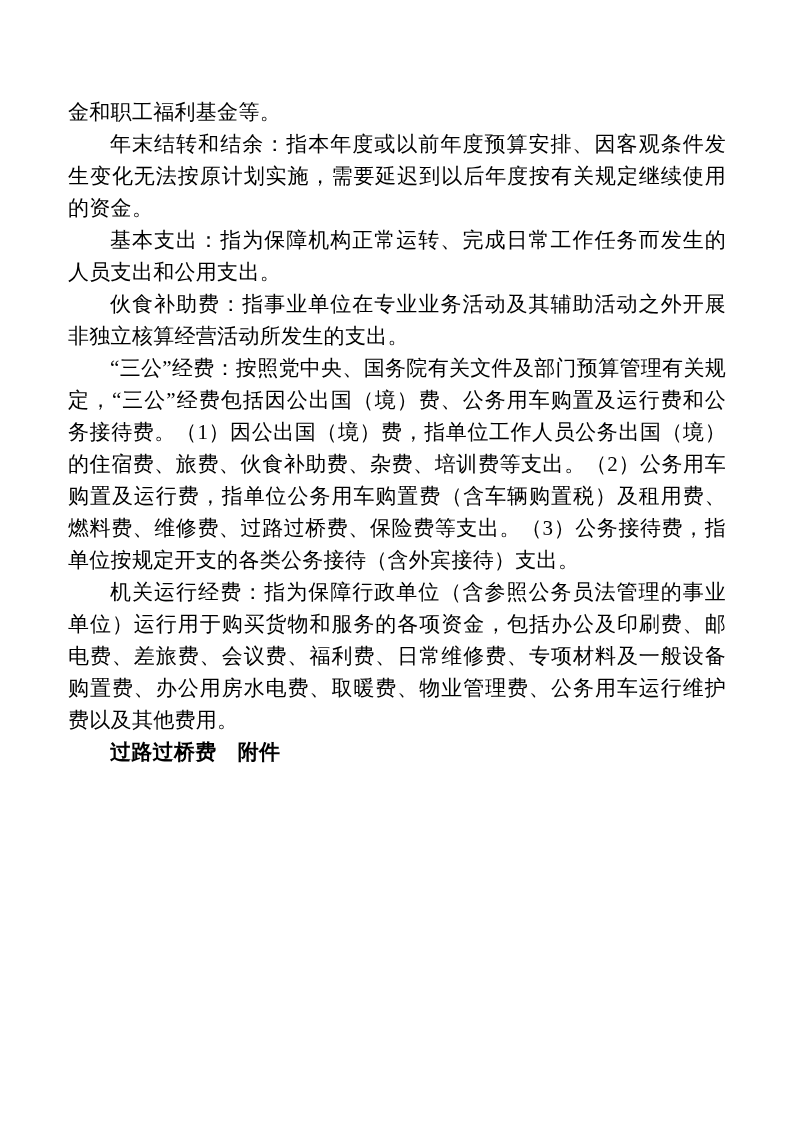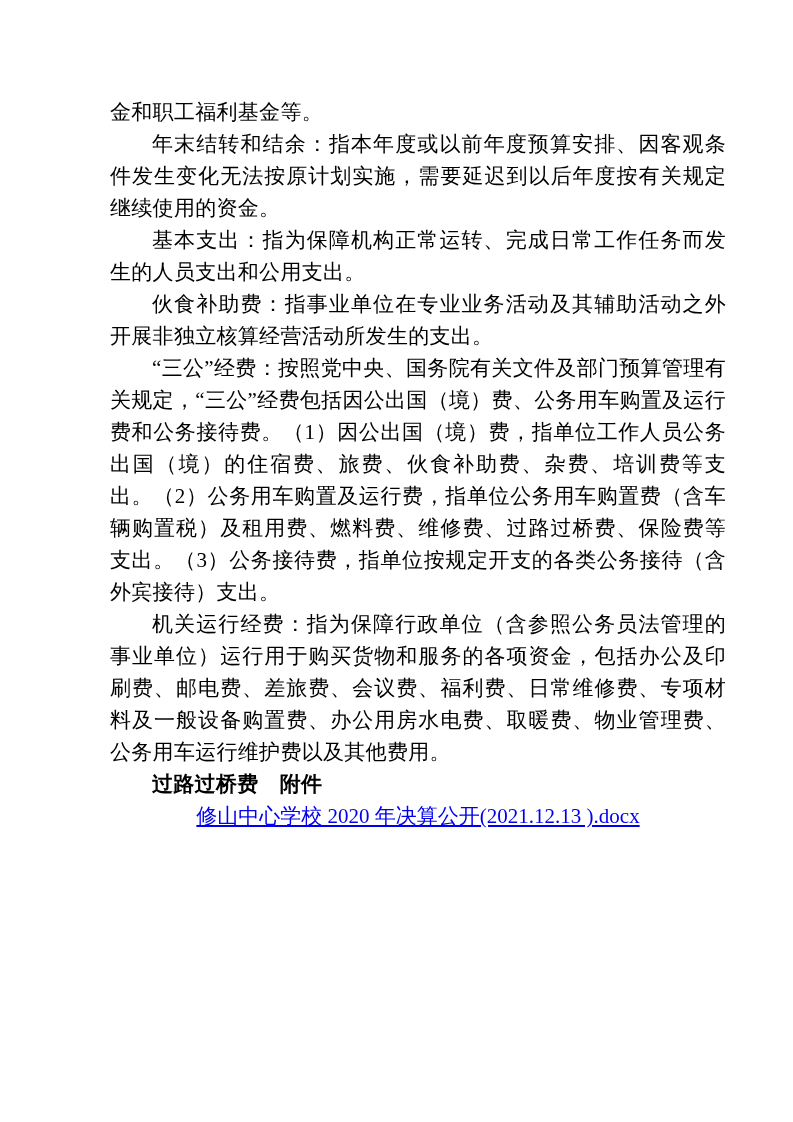--- a/index.html
+++ b/index.html
@@ -11,21 +11,20 @@
     position: relative;
     width: 793px;
     height: 1122px;
     background: #ffffff;
     overflow: hidden;
     font-family: "Liberation Serif", "DejaVu Serif", serif;
     color: #000000;
   }
   .content {
     padding: 96px 67px 0 68px;
-    margin-left: 42px;
   }
   p.body-para {
     margin: 0;
     font-size: 21px;
     line-height: 32px;
     text-align: justify;
     text-indent: 2em;
     letter-spacing: 0.3px;
   }
   p.continuation {
@@ -68,16 +67,15 @@
 
 
     <p class="body-para"><span class="lead">伙食补助费：</span><span>指事业单位在专业业务活动及其辅助活动之外开展非独立核算经营活动所发生的支出。</span></p>
 
     <p class="body-para"><span class="lead">“三公”经费：</span><span>按照党中央、国务院有关文件及部门预算管理有关规定，“三公”经费包括因公出国（境）费、公务用车购置及运行费和公务接待费。（1）因公出国（境）费，指单位工作人员公务出国（境）的住宿费、旅费、伙食补助费、杂费、培训费等支出。（2）公务用车购置及运行费，指单位公务用车购置费（含车辆购置税）及租用费、燃料费、维修费、过路过桥费、保险费等支出。（3）公务接待费，指单位按规定开支的各类公务接待（含外宾接待）支出。</span></p>
 
     <p class="body-para"><span class="lead">机关运行经费：</span><span>指为保障行政单位（含参照公务员法管理的事业单位）运行用于购买货物和服务的各项资金，包括办公及印刷费、邮电费、差旅费、会议费、福利费、日常维修费、专项材料及一般设备购置费、办公用房水电费、取暖费、物业管理费、公务用车运行维护费以及其他费用。</span></p>
 
     <p class="body-para section-heading">过路过桥费　附件</p>
 
-    <p class="attachment-line"><a class="attachment-link">修山中心学校 2020 年决算公开(2021.12.13 ).docx</a></p>
 
   </div>
 </div>
 
 </body></html>

